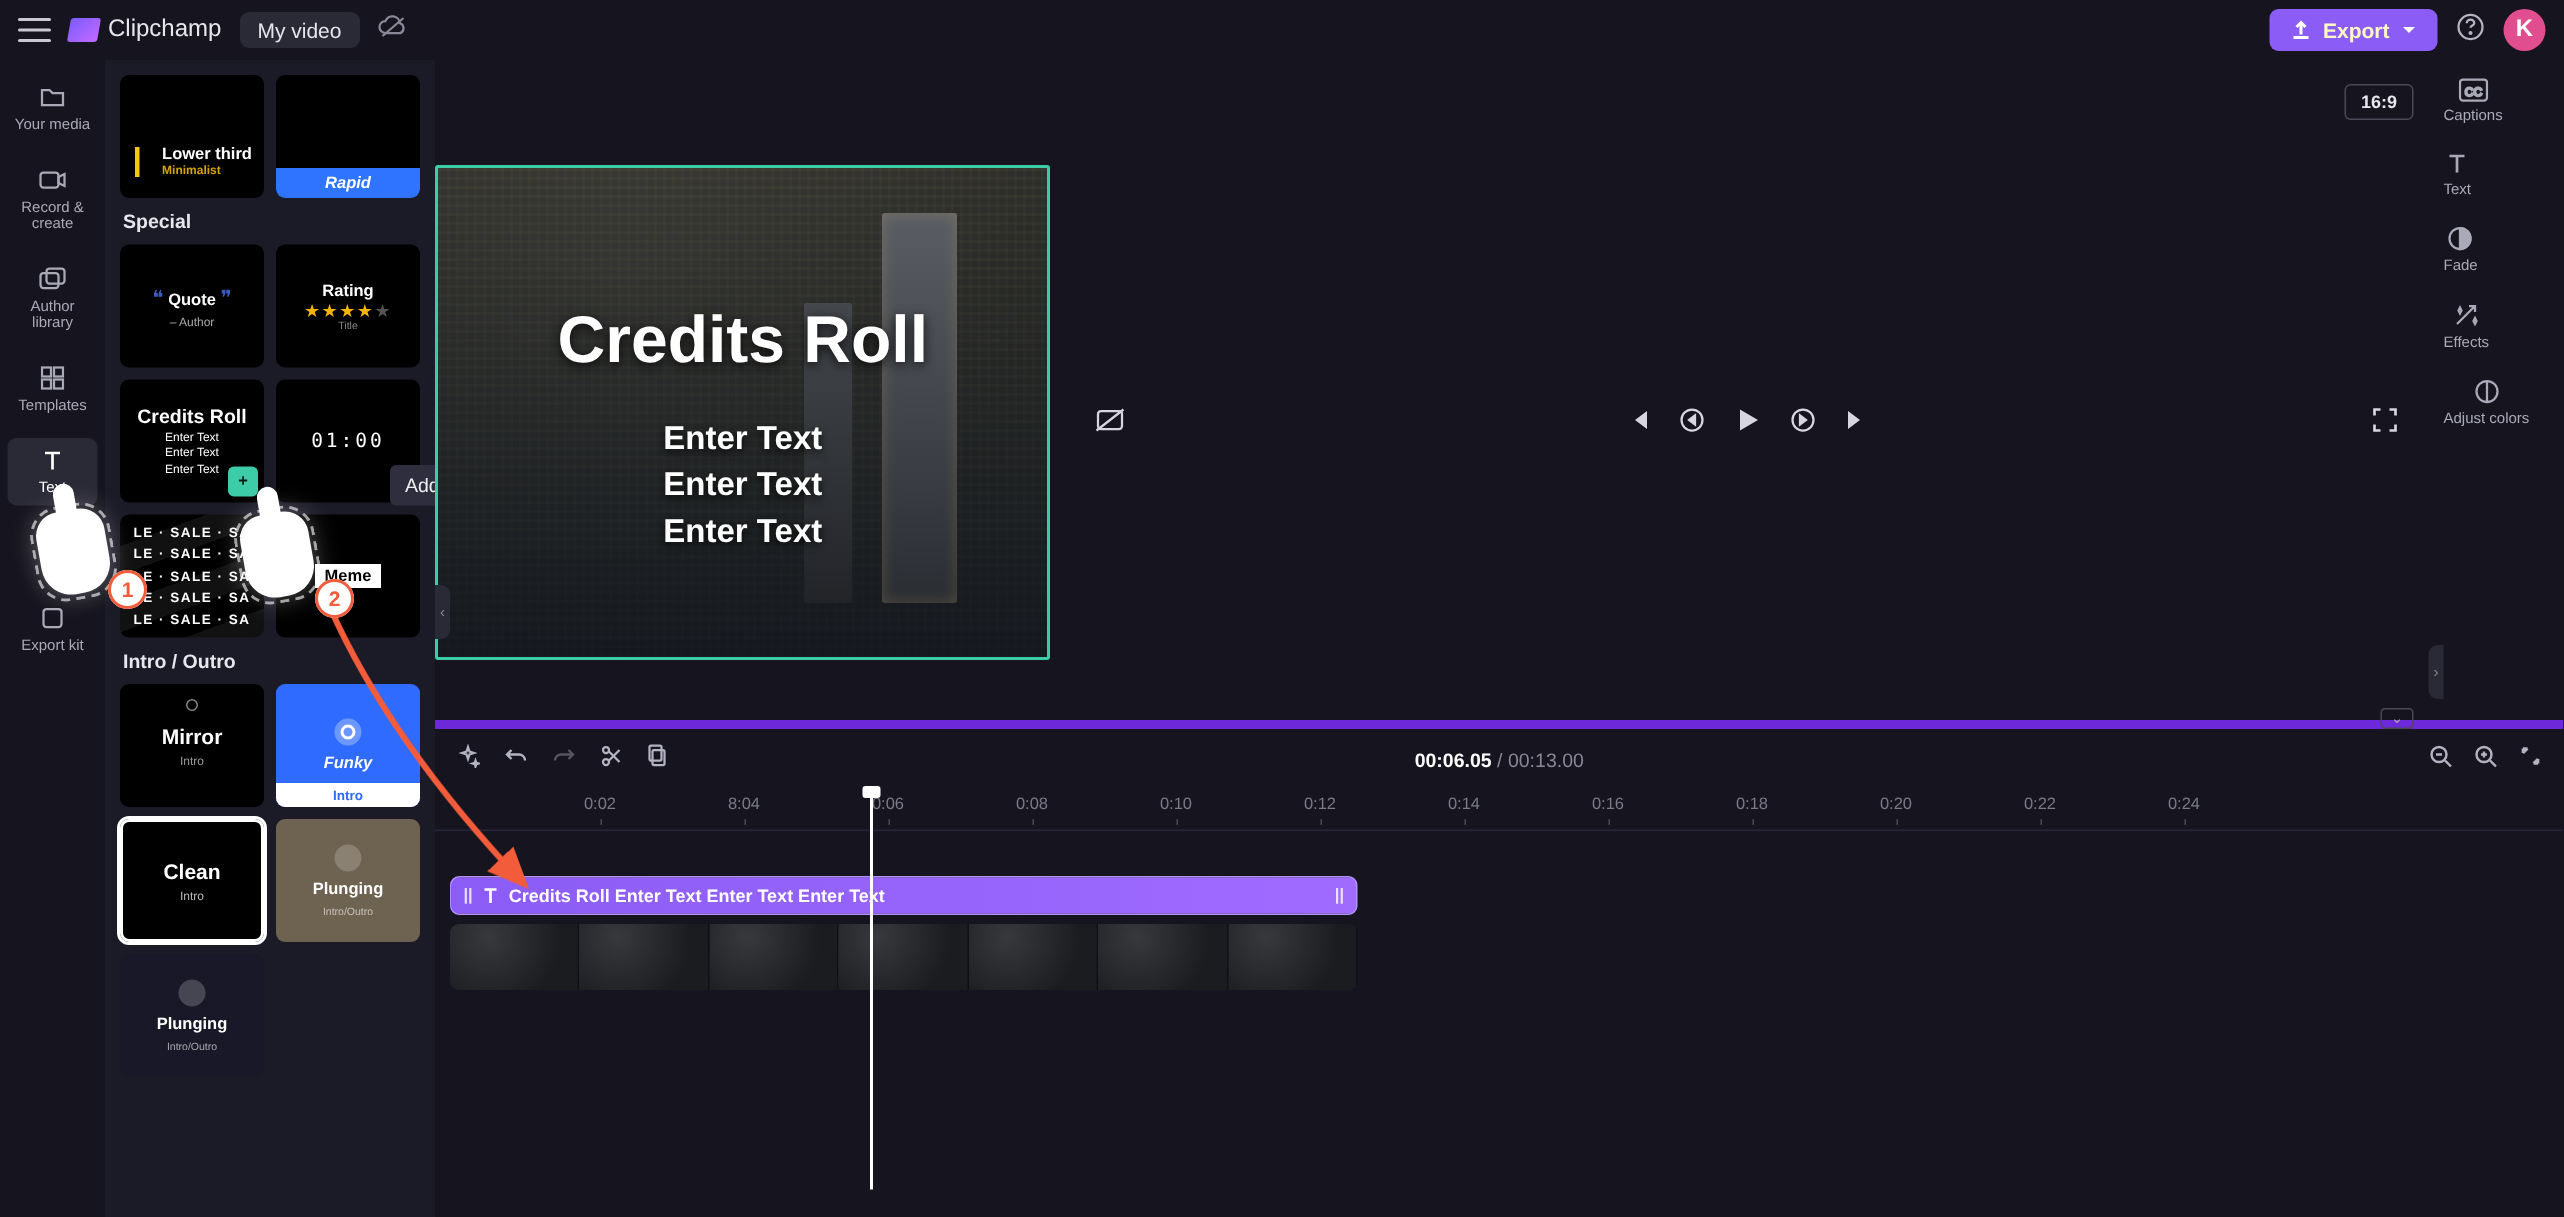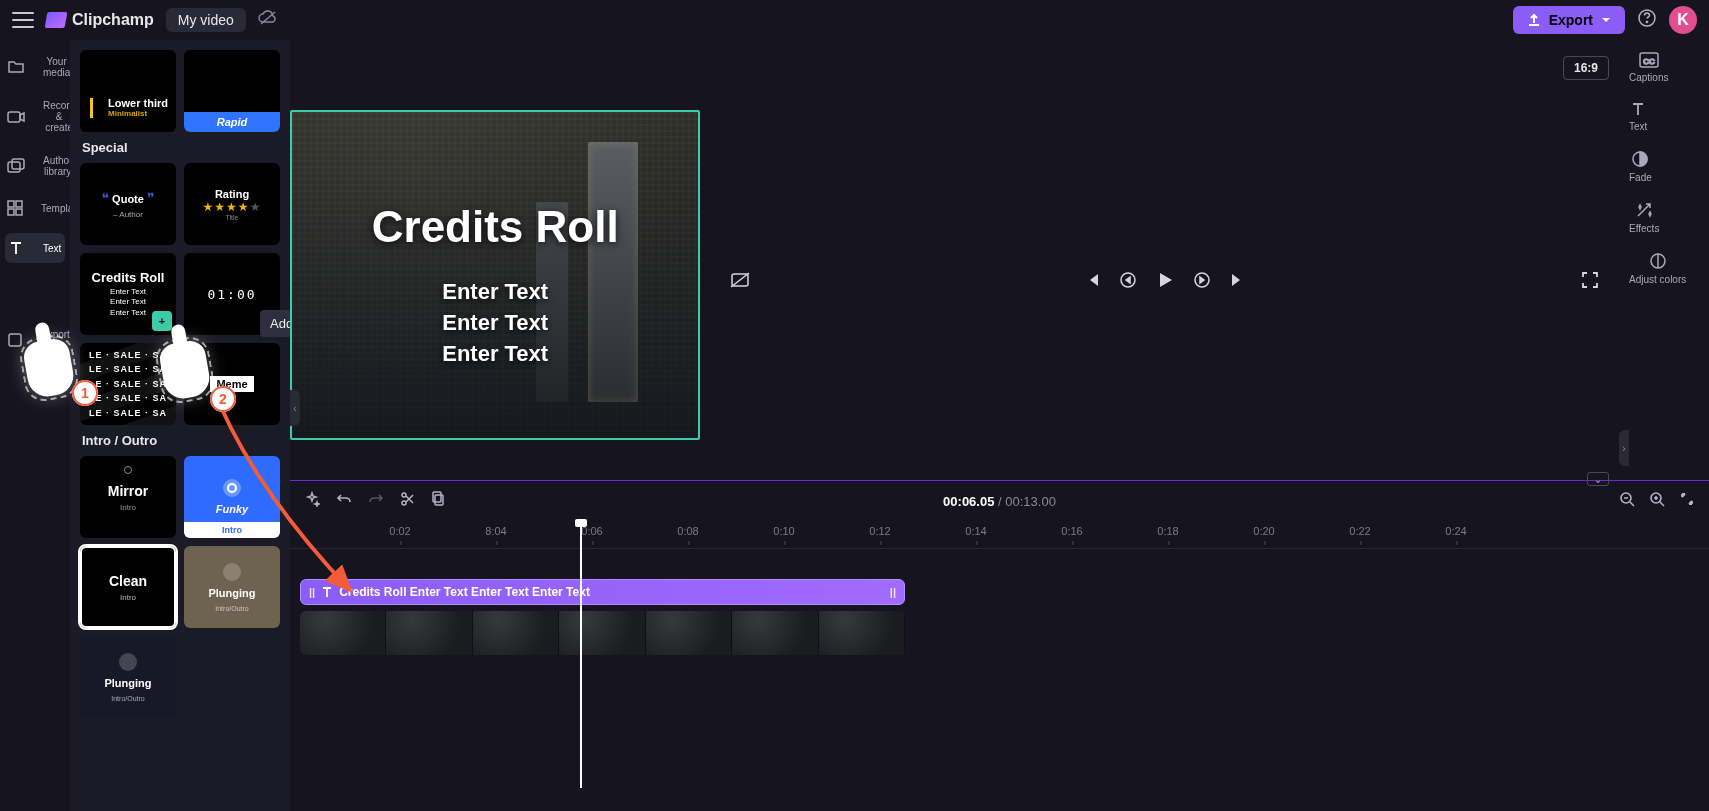--- a/index.html
+++ b/index.html
@@ -7,29 +7,29 @@
   
   
   .topbar { height: 40px; background: #16151f; display: flex; align-items: center; padding: 0 12px; gap: 12px; }
   .hamburger { width: 22px; height: 16px; display: flex; flex-direction: column; justify-content: space-between; cursor: pointer; }
   .hamburger span { height: 2px; background: #c9c9d6; border-radius: 1px; }
   .logo-wrap { display: flex; align-items: center; gap: 6px; }
   .logo-icon { width: 20px; height: 16px; background: linear-gradient(135deg, #7a5cff, #c369ff); border-radius: 2px; transform: skewX(-10deg); }
   .video-title { background: #2a2936; padding: 4px 12px; border-radius: 6px; font-size: 14px; }
   .cloud-off { color: #8a8898; }
   .topbar-right { margin-left: auto; display: flex; align-items: center; gap: 12px; }
-  .export-btn { background: #8b5cf6; color: #000000; padding: 6px 14px; border-radius: 6px; display: flex; align-items: center; gap: 8px; font-size: 14px; font-weight: 600; cursor: pointer; }
+  .export-btn { background: #8b5cf6; color: #fef9c3; padding: 6px 14px; border-radius: 6px; display: flex; align-items: center; gap: 8px; font-size: 14px; font-weight: 600; cursor: pointer; }
   .avatar { width: 28px; height: 28px; border-radius: 50%; background: #e04e8f; display: flex; align-items: center; justify-content: center; color: #fff; font-weight: 700; }
   
   
   .body-row { display: flex; height: calc(100% - 40px); }
   
   
   .nav { width: 70px; background: #16151f; display: flex; flex-direction: column; align-items: center; padding-top: 10px; gap: 10px; }
-  .nav-item { display: flex; flex-direction: row; align-items: center; gap: 18px; padding: 6px 2px; width: 60px; border-radius: 6px; cursor: pointer; color: #aaa9b8; font-size: 10px; text-align: center; }
+  .nav-item { display: flex; flex-direction: column; align-items: center; gap: 4px; padding: 6px 2px; width: 60px; border-radius: 6px; cursor: pointer; color: #aaa9b8; font-size: 10px; text-align: center; }
   .nav-item.active { background: #2a2936; color: #fff; }
   .nav-ico { width: 18px; height: 18px; display: flex; align-items: center; justify-content: center; }
   
   
   .panel { width: 220px; background: #1b1a27; padding: 10px 10px; overflow-y: auto; position: relative; }
   .panel::-webkit-scrollbar { width: 6px; }
   .panel-section-title { font-size: 13px; font-weight: 600; margin: 8px 0 8px 2px; }
   .card-grid { display: grid; grid-template-columns: 1fr 1fr; gap: 8px; margin-bottom: 8px; }
   .card { background: #000; border-radius: 6px; height: 82px; position: relative; display: flex; align-items: center; justify-content: center; color: #fff; font-size: 11px; text-align: center; cursor: pointer; overflow: hidden; }
   .card.selected { outline: 2px solid #fff; }
@@ -61,21 +61,21 @@
   .transport .tbtn { color: #d6d5e0; cursor: pointer; }
   .transport .left-ico { position: absolute; left: 30px; }
   .transport .right-ico { position: absolute; right: 30px; }
   
   
   .rail { width: 80px; background: #16151f; display: flex; flex-direction: column; align-items: flex-start; padding-top: 12px; gap: 18px; }
   .rail-item { display: flex; flex-direction: column; align-items: center; gap: 4px; color: #aaa9b8; font-size: 10px; cursor: pointer; text-align:center; }
   
   
   .expand-toggle { position: absolute; right: 100px; top: 432px; width: 22px; height: 14px; border: 1px solid #4a4958; border-radius: 3px; display: flex; align-items: center; justify-content: center; color: #aaa; font-size: 10px; z-index:3; }
-  .timeline { flex: 1; background: #16151f; display: flex; flex-direction: column; border-top: 1px solid #6d28d9; }
+  .timeline { flex: 1; background: #16151f; display: flex; flex-direction: column; border-top: 6px solid #6d28d9; }
   .tl-toolbar { height: 40px; display: flex; align-items: center; padding: 0 14px; gap: 16px; position: relative; }
   .tl-right-tools { position: absolute; right: 14px; display: flex; gap: 14px; }
   .tl-time { position: absolute; left: 50%; transform: translateX(-50%); font-size: 13px; }
   .tl-time .cur { color: #fff; font-weight: 600; }
   .tl-time .dur { color: #8a8898; }
   
   .ruler { height: 28px; position: relative; border-bottom: 1px solid #26253a; }
   .tick { position: absolute; top: 4px; font-size: 11px; color: #7a7988; transform: translateX(-50%); }
   .tick::before { content:''; position:absolute; left:50%; top:16px; width:1px; height:4px; background:#4a4958; }
   .playhead { position: absolute; top: 0; bottom: -240px; width: 2px; background: #fff; z-index: 3; }
@@ -134,21 +134,21 @@
 <body>
 
 <div class="topbar">
   <div class="hamburger">
       <span></span>
       <span></span>
       <span></span>
     </div>
   <div class="logo-wrap">
     <div class="logo-icon"></div>
-    <span style="font-weight:700">Clipchamp</span>
+    <span style="font-weight:400">Clipchamp</span>
   </div>
   <div class="video-title">My video</div>
   <span class="cloud-off">
     <svg width="20" height="16" viewBox="0 0 20 16" fill="none" stroke="currentColor" stroke-width="1.5">
         <path d="M5 12a4 4 0 010-8 5 5 0 019.6 1.5A3.5 3.5 0 0115 12H5z"></path>
         <line x1="3" y1="14" x2="17" y2="2"></line>
       </svg>
   </span>
   <div class="topbar-right">
     <div class="export-btn">

